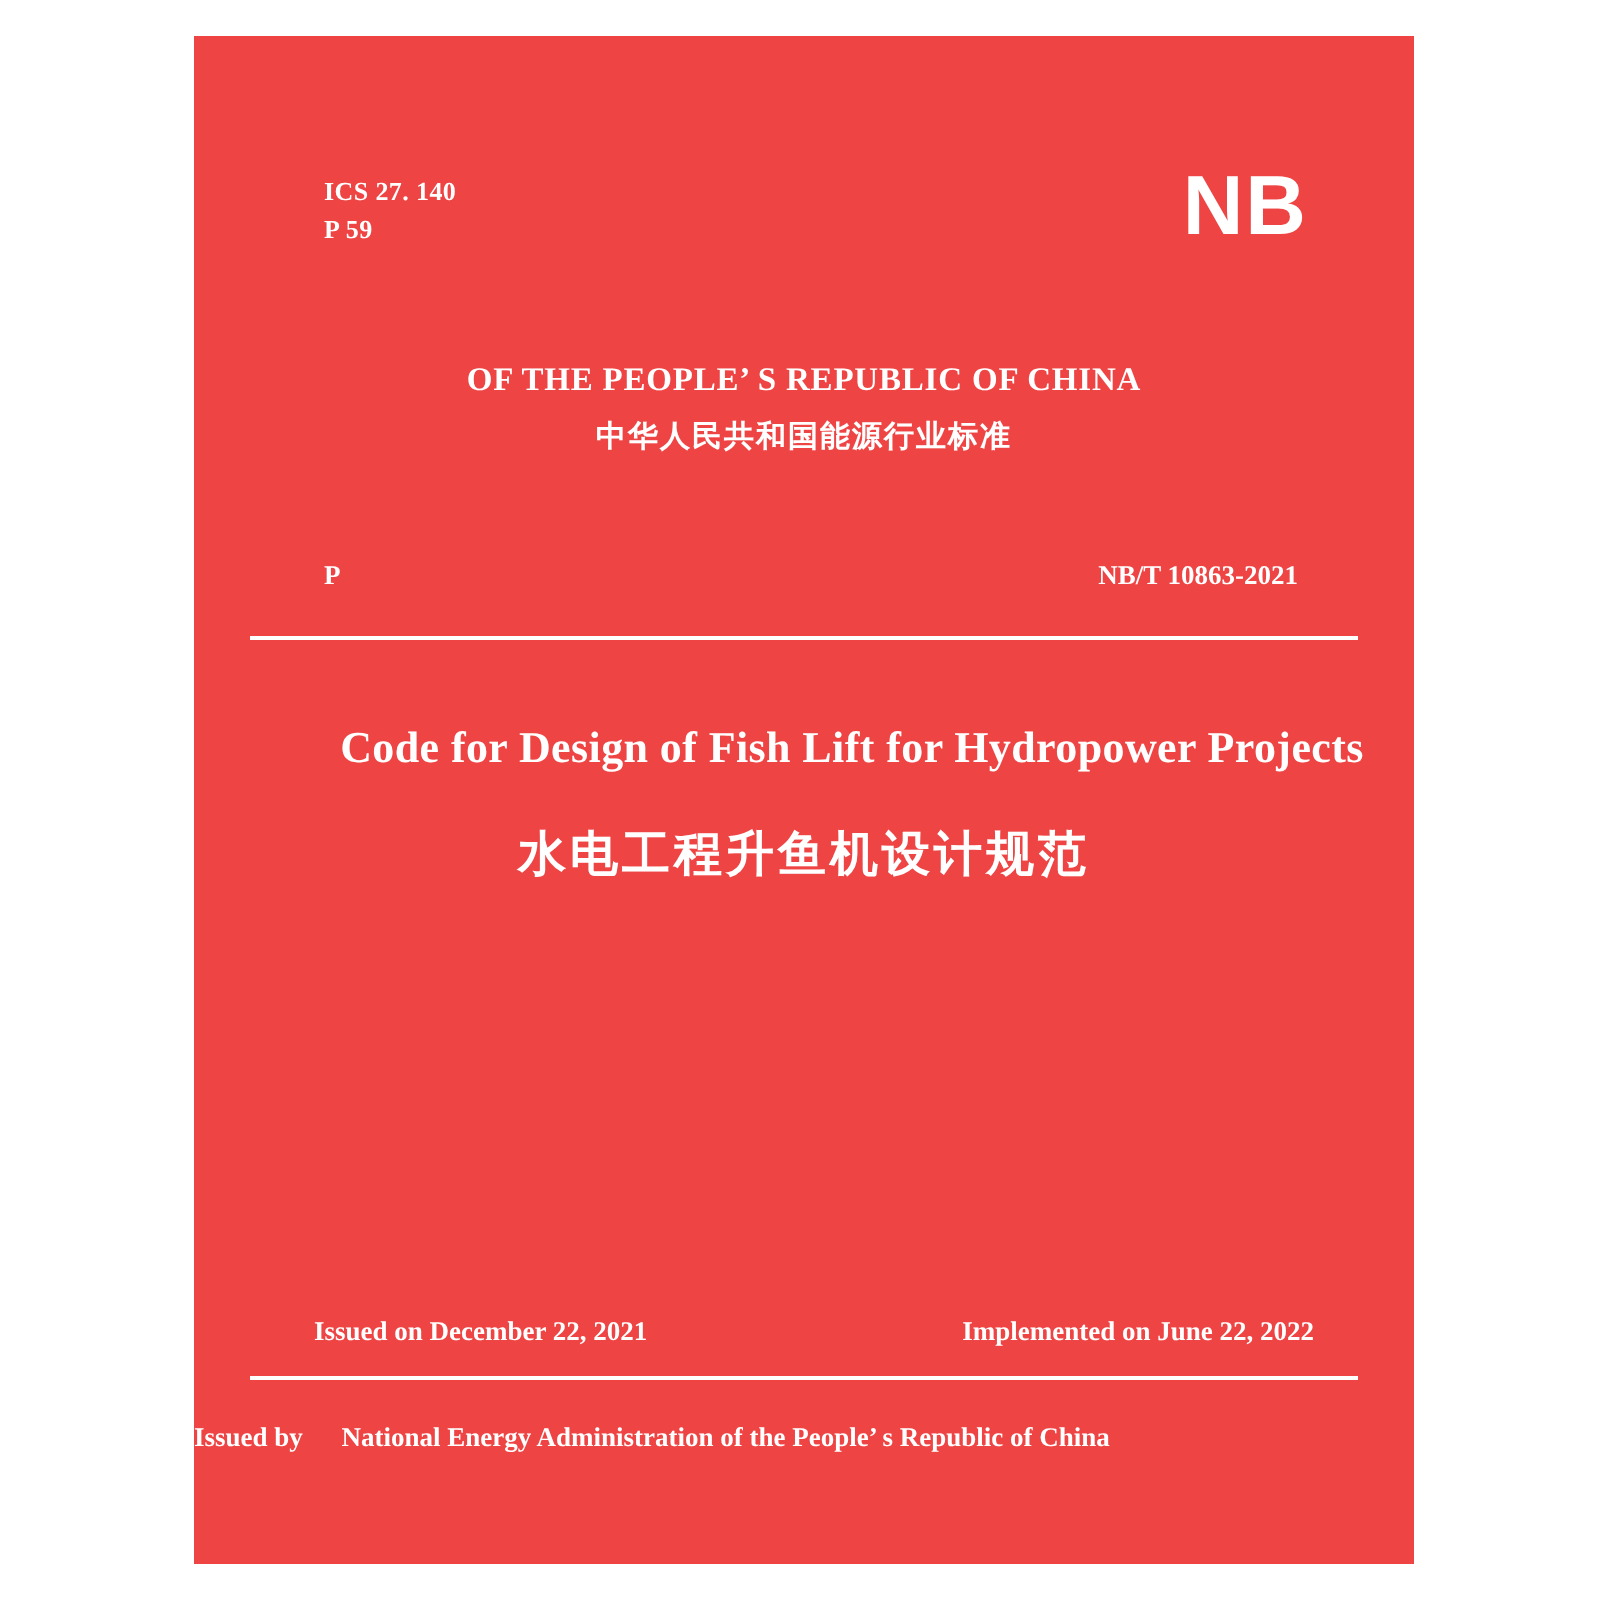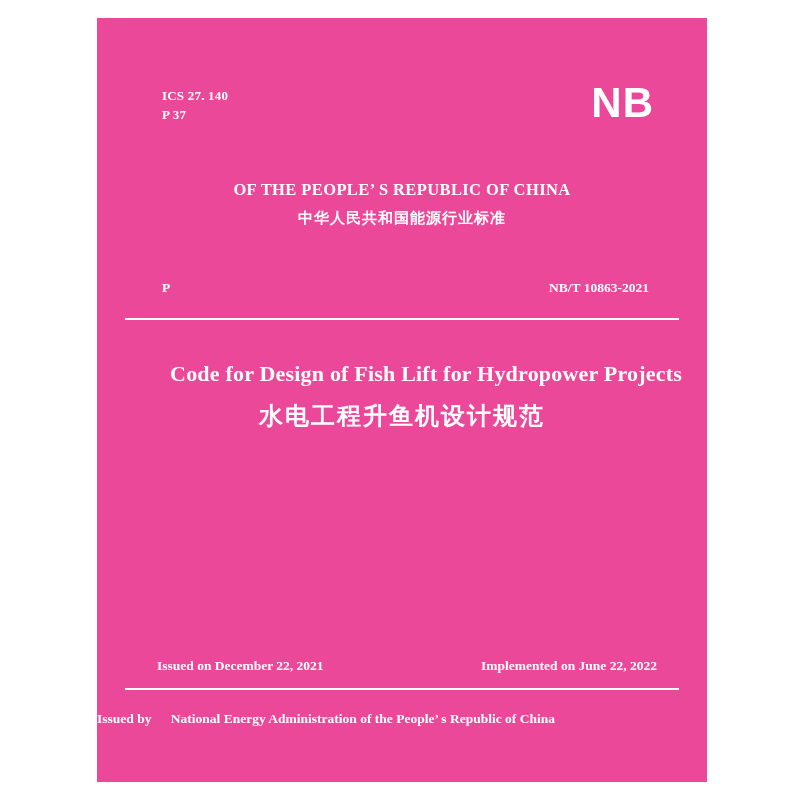--- a/index.html
+++ b/index.html
@@ -18,21 +18,21 @@
     height: 800px;
     background: #ffffff;
     overflow: hidden;
   }
   .cover {
     position: absolute;
     left: 97px;
     top: 18px;
     width: 610px;
     height: 764px;
-    background: #ec4899;
+    background: #ef4444;
     color: #ffffff;
     box-sizing: border-box;
   }
   
   .ics-block {
     position: absolute;
     left: 65px;
     top: 68px;
     font-weight: bold;
     font-size: 13px;
@@ -110,21 +110,21 @@
     line-height: 32px;
     letter-spacing: 0.2px;
     padding-left: 48px;
   }
   .doc-title .cn {
     font-family: "DejaVu Sans", sans-serif;
     font-weight: bold;
     font-size: 24px;
     line-height: 40px;
     letter-spacing: 2px;
-    margin-top: 6px;
+    margin-top: 17px;
   }
   .dates-row {
     position: absolute;
     left: 60px;
     right: 50px;
     top: 640px;
     display: flex;
     justify-content: space-between;
     font-weight: bold;
     font-size: 13.5px;
@@ -143,21 +143,21 @@
   }
 </style>
 </head>
 <body>
 
 <div class="page">
   <div class="cover">
 
     <div class="ics-block">
       <div>ICS 27. 140</div>
-      <div>P 37</div>
+      <div>P 59</div>
     </div>
 
     <div class="nb-logo">NB</div>
 
     <div class="std-titles">
       <div class="en2">OF THE PEOPLE’ S REPUBLIC OF CHINA</div>
       <div class="cn">中华人民共和国能源行业标准</div>
     </div>
 
     <div class="code-row">

